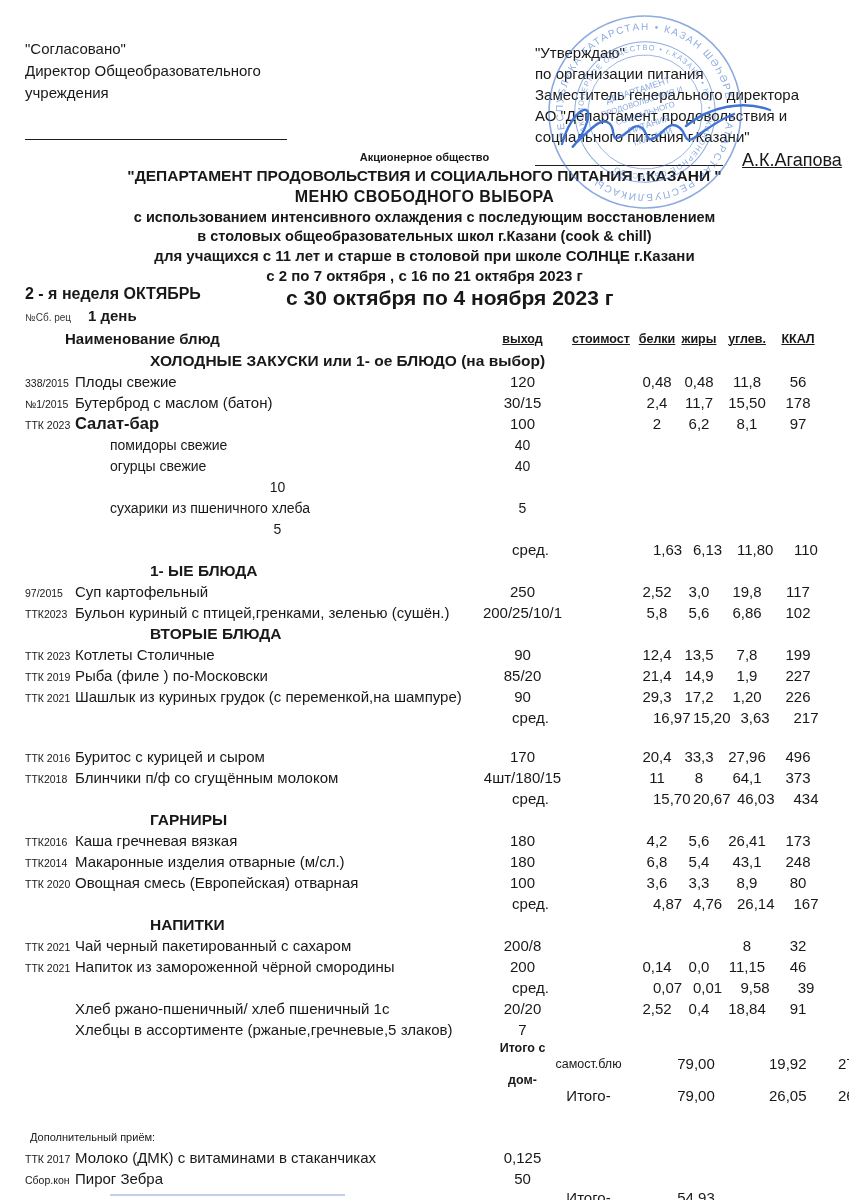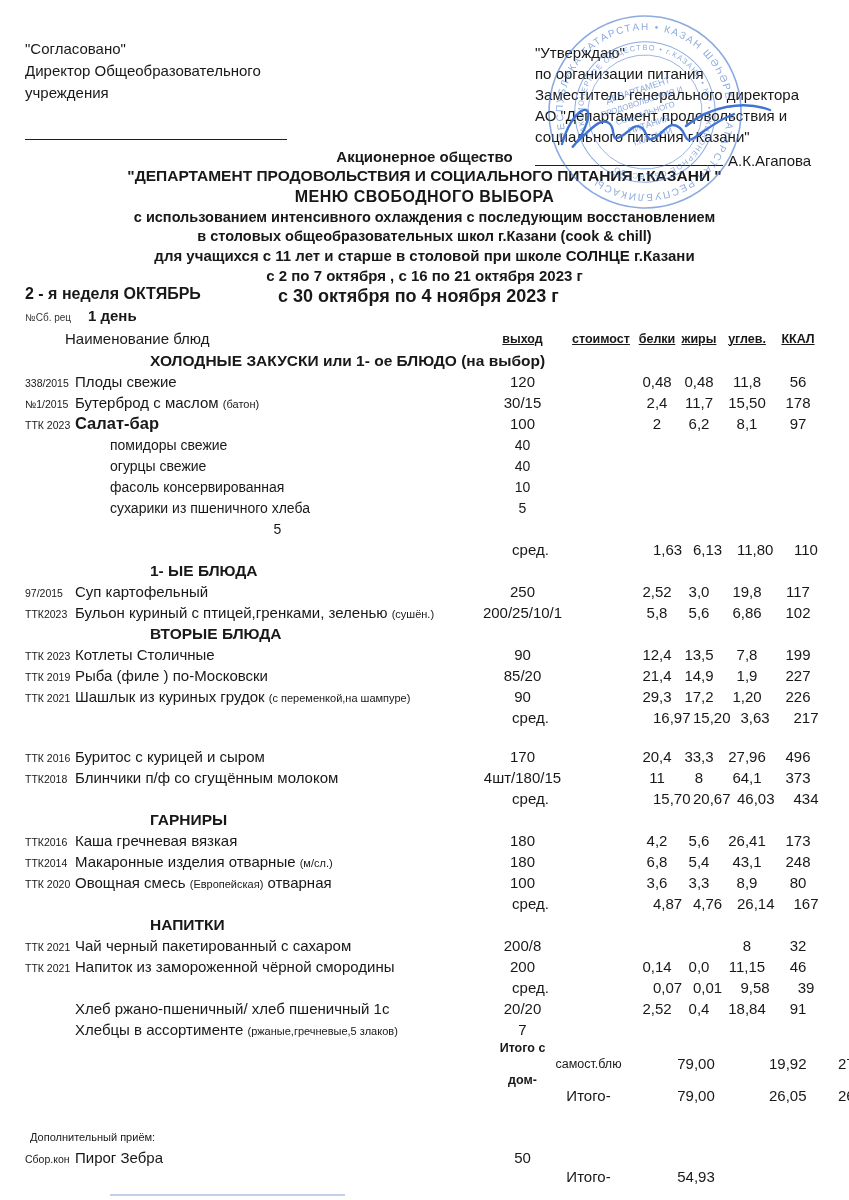--- a/index.html
+++ b/index.html
@@ -5,50 +5,50 @@
   html,body{margin:0;padding:0;background:#e8e8e8;}
   .page{position:relative;width:849px;height:1200px;background:#ffffff;overflow:hidden;
         font-family:"Liberation Sans",sans-serif;color:#181818;margin:0 auto;}
   
   .header{position:relative;height:148px;}
   .approval-left{position:absolute;left:25px;top:38px;font-size:15px;line-height:22px;}
   .approval-right{position:absolute;left:535px;top:42px;font-size:15px;line-height:21px;z-index:2;}
   .sig-line-left{position:absolute;left:25px;top:139px;width:262px;border-top:1.5px solid #1d1d1d;}
   .sig-row{position:relative;margin-top:3px;white-space:nowrap;}
   .sig-line-right{display:inline-block;width:188px;border-bottom:1.5px solid #1d1d1d;height:12px;}
-  .sig-name{font-size:15px;margin-left:5px;}
+  .sig-name{font-size:18px;margin-left:19px;text-decoration:underline;}
   
   .stamp{position:absolute;left:543px;top:10px;width:204px;height:204px;z-index:3;opacity:.62;pointer-events:none;}
   .signature{position:absolute;left:548px;top:92px;width:235px;height:72px;z-index:4;pointer-events:none;}
   
   .titles{position:relative;z-index:1;text-align:center;}
-  .t1{font-weight:bold;font-size:15px;line-height:18px;}
+  .t1{font-weight:bold;font-size:11px;line-height:18px;}
   .t2{font-weight:bold;font-size:15.5px;line-height:20px;}
   .t3{font-weight:bold;font-size:16px;line-height:21px;letter-spacing:.5px;}
   .t4{font-weight:bold;font-size:14.5px;line-height:20px;}
   .t5{font-weight:bold;font-size:14.5px;line-height:19px;}
   .t6{font-weight:bold;font-size:15px;line-height:20px;}
   .t7{font-weight:bold;font-size:15px;line-height:19px;}
   .week-row{position:relative;height:21px;}
   .week-label{position:absolute;left:25px;top:0;font-weight:bold;font-size:16px;}
-  .date2{position:absolute;left:278px;top:1px;font-weight:bold;font-size:18px;}
+  .date2{position:absolute;left:286px;top:1px;font-weight:bold;font-size:21px;}
   .rec-row{position:relative;height:21px;}
   .rec-label{position:absolute;left:25px;top:6px;font-size:10px;color:#333;}
   .day-label{position:absolute;left:88px;top:1px;font-weight:bold;font-size:15px;}
   
   .tbl{padding-left:25px;}
   .trow{display:grid;grid-template-columns:50px 405px 85px 72px 40px 44px 52px 50px;
         height:21px;align-items:center;}
   .thead{height:23px;}
-  .thead .namehdr{grid-column:1/3;font-weight:normal;font-size:15px;padding-left:40px;}
+  .thead .namehdr{grid-column:1/3;font-weight:bold;font-size:15px;padding-left:40px;}
   .thead .num{font-weight:bold;font-size:12.5px;text-decoration:underline;}
   .cell{white-space:nowrap;overflow:visible;}
   .code{font-size:10.5px;padding-top:3px;}
   .name{font-size:15px;}
-  .note{font-size:11px;}
+  .note{font-size:15px;}
   .num{font-size:15px;text-align:center;}
   .bold-item .name{font-weight:bold;font-size:16.5px;}
   .sub .name{padding-left:35px;font-size:14px;}
   .sub .num{font-size:14px;}
   .section-label{grid-column:1/-1;font-weight:bold;font-size:15.5px;padding-left:125px;}
   .plain-label{grid-column:1/-1;font-size:11px;padding-left:5px;}
   .avg .num,.totals .num{font-weight:normal;margin-left:16px;}
   .avg-label{font-weight:bold;font-size:15px;text-align:center;}
   .trow.totals-label{height:15px;}
   .trow.totals{height:17px;gap:29px;}
@@ -192,21 +192,20 @@
           <div class="cell name"><span>огурцы свежие</span></div>
           <div class="cell num">40</div>
           <div class="cell num"></div>
           <div class="cell num"></div>
           <div class="cell num"></div>
           <div class="cell num"></div>
           <div class="cell num"></div>
         </div>
         <div class="trow sub">
           <div class="cell code"></div>
-          <div class="cell name"><span>фасоль консервированная</span></div>
           <div class="cell num">10</div>
           <div class="cell num"></div>
           <div class="cell num"></div>
           <div class="cell num"></div>
           <div class="cell num"></div>
           <div class="cell num"></div>
         </div>
         <div class="trow sub">
           <div class="cell code"></div>
           <div class="cell name"><span>сухарики из пшеничного хлеба</span></div>
@@ -467,20 +466,30 @@
           <div class="cell num">26,05</div>
           <div class="cell num">26,45</div>
           <div class="cell num">69,99</div>
           <div class="cell num">625</div>
         </div>
         <div class="trow gap" style="height: 22px;"></div>
         <div class="trow plain">
           <div class="cell plain-label">Дополнительный приём:</div>
         </div>
         <div class="trow item">
+          <div class="cell code">ТТК 2017</div>
+          <div class="cell name"><span>Молоко (ДМК) с витаминами в стаканчиках</span></div>
+          <div class="cell num">0,125</div>
+          <div class="cell num"></div>
+          <div class="cell num"></div>
+          <div class="cell num"></div>
+          <div class="cell num"></div>
+          <div class="cell num"></div>
+        </div>
+        <div class="trow item">
           <div class="cell code">Сбор.кон</div>
           <div class="cell name"><span>Пирог Зебра</span></div>
           <div class="cell num">50</div>
           <div class="cell num"></div>
           <div class="cell num"></div>
           <div class="cell num"></div>
           <div class="cell num"></div>
           <div class="cell num"></div>
         </div>
         <div class="trow totals big">

